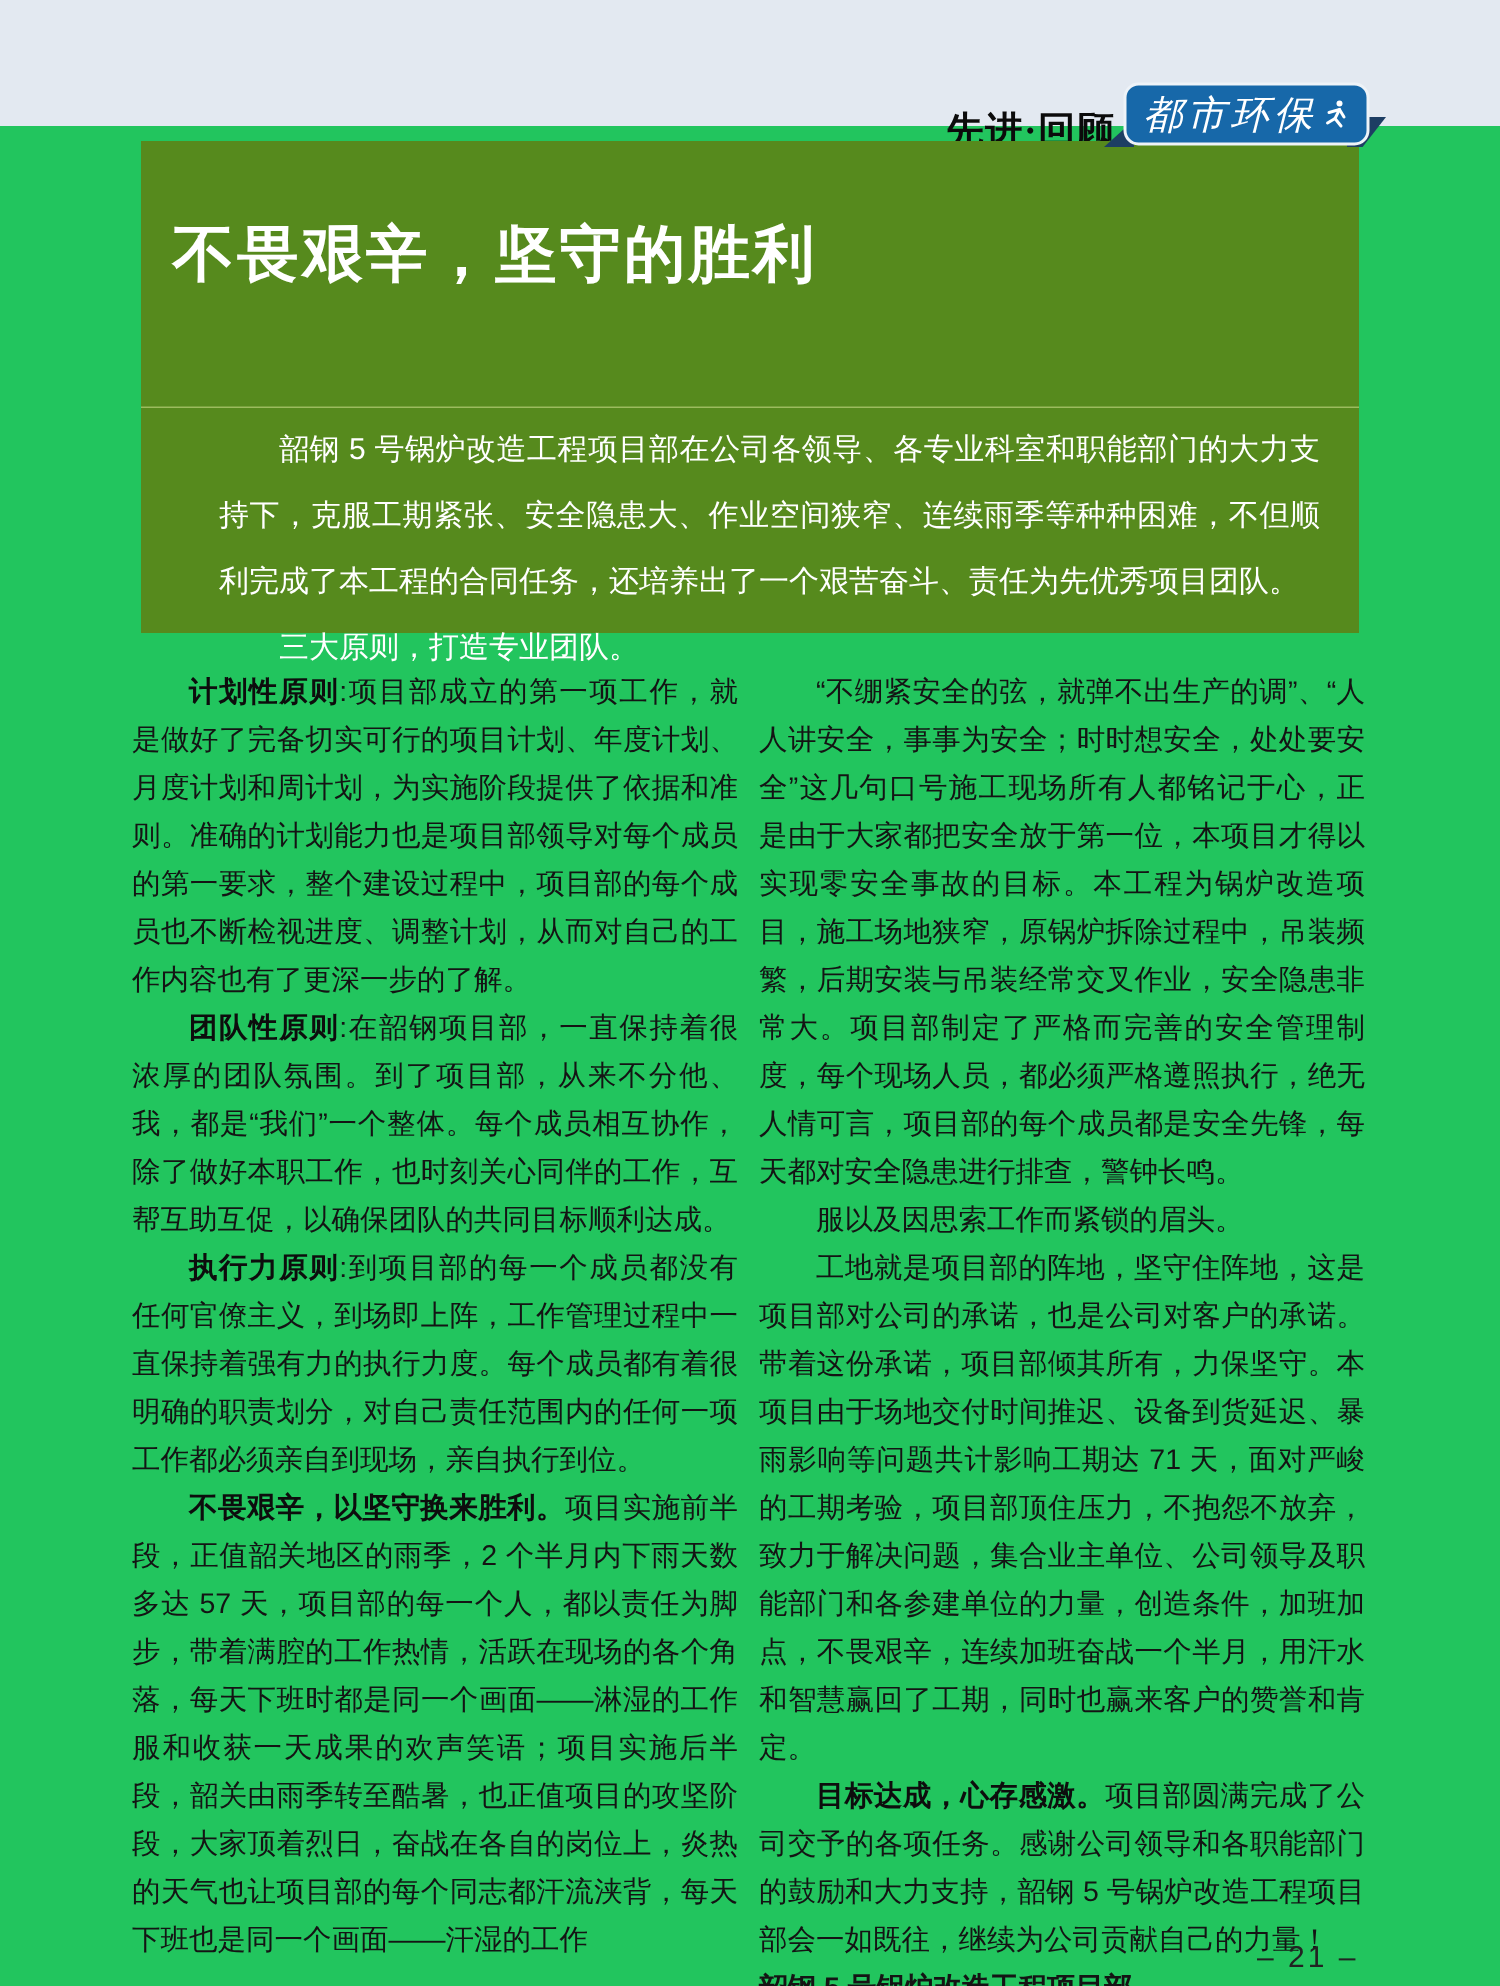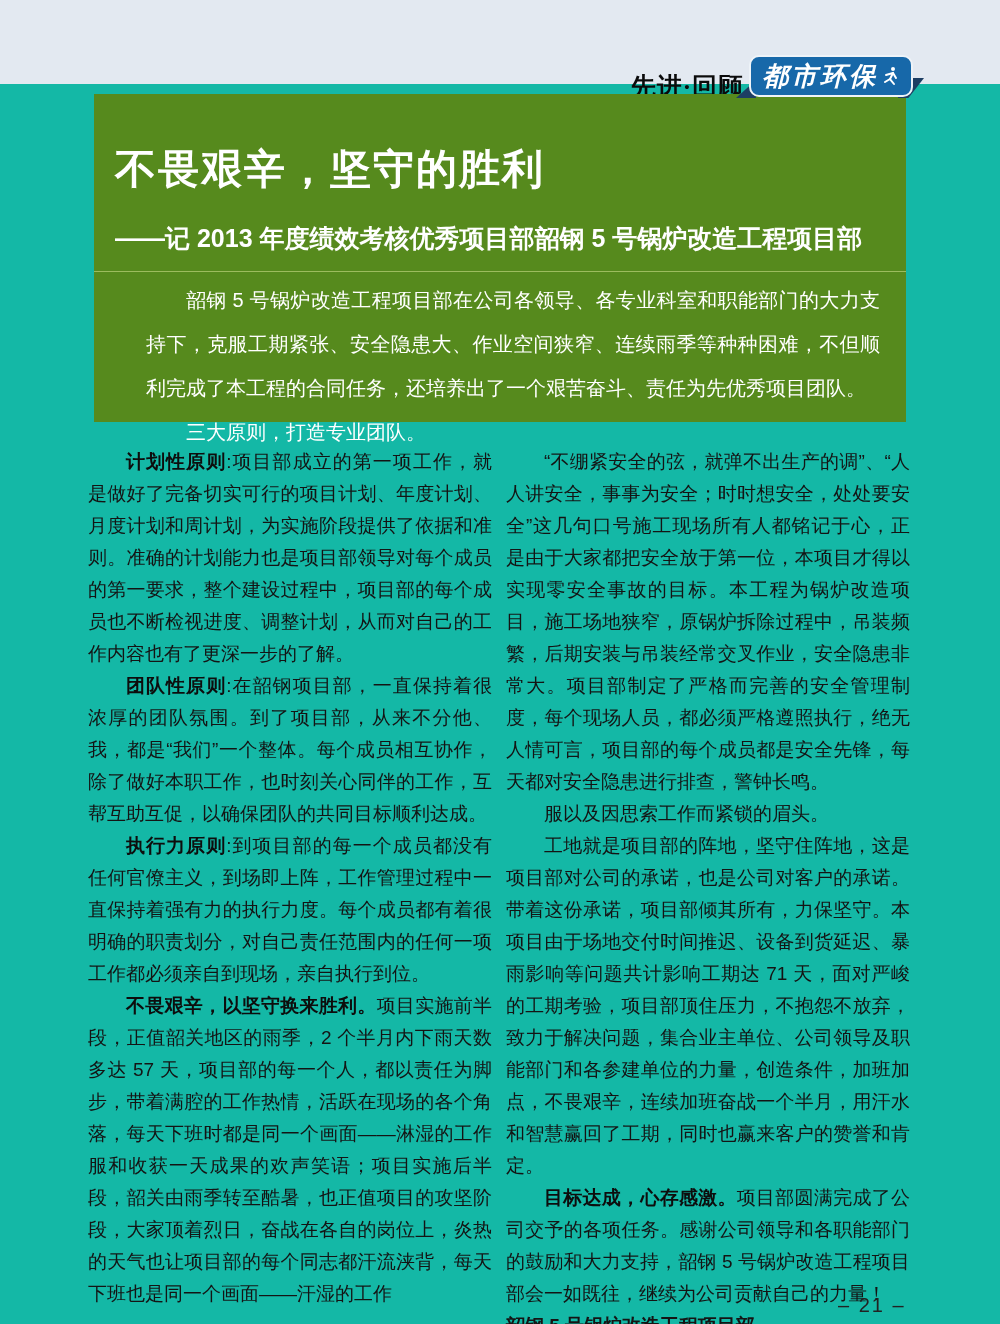--- a/index.html
+++ b/index.html
@@ -1,29 +1,29 @@
 <!DOCTYPE html>
 <html><head>
 <meta charset="utf-8">
 <style>
   html,body{margin:0;padding:0;background:#ffffff;}
-  .page{position:relative;width:1000px;height:1324px;background:#14b8a6;overflow:hidden;
+  .page{position:relative;width:1000px;height:1324px;background:#22c55e;overflow:hidden;
         font-family:"Liberation Sans",sans-serif;color:#141414;}
 
   
   .top-band{position:absolute;left:0;top:0;width:1000px;height:84px;background:#e3e9f1;}
   .section-tag{position:absolute;top:70px;right:256px;font-size:25px;font-weight:bold;
                color:#0b0b0b;font-family:"Liberation Serif",serif;letter-spacing:1px;white-space:nowrap;}
   .flap{position:absolute;background:#1d3e63;z-index:2;}
   .flap-left{left:736px;top:80px;width:20px;height:18px;clip-path:polygon(0 100%,100% 0,100% 100%);}
   .flap-right{left:898px;top:78px;width:26px;height:20px;clip-path:polygon(0 0,100% 0,40% 100%,0 100%);}
   .brand-badge{position:absolute;left:749px;top:55px;width:160px;height:38px;background:#1768a9;
                border:2px solid #eef3f8;border-radius:10px;z-index:3;display:flex;align-items:center;
                justify-content:center;gap:4px;color:#ffffff;}
-  .brand-badge .brand-text{font-size:26px;font-weight:bold;font-style:italic;letter-spacing:3px;white-space:nowrap;}
+  .brand-badge .brand-text{font-size:26px;font-weight:normal;font-style:italic;letter-spacing:3px;white-space:nowrap;}
   .brand-badge svg{display:block;}
 
   
   .green-block{position:absolute;left:94px;top:94px;width:812px;height:328px;background:#568a1d;color:#ffffff;}
   .headline{position:absolute;left:21px;top:48px;font-size:41px;font-weight:900;letter-spacing:2px;white-space:nowrap;}
   .subhead{position:absolute;left:21px;top:128px;font-size:25px;font-weight:600;white-space:nowrap;}
   .green-divider{position:absolute;left:0;top:177px;width:100%;height:1px;background:rgba(225,238,160,0.5);}
   .intro{position:absolute;left:36px;top:184px;width:734px;font-size:20px;line-height:44px;
          text-align:justify;color:#ffffff;margin-left:16px;}
   .intro p{margin:0;text-indent:2em;}
@@ -57,21 +57,20 @@
         <circle cx="11" cy="4" r="2" fill="#ffffff" stroke="none"></circle>
         <path d="M4 10 L11 8 L14 13"></path>
         <path d="M11 8 L8 14 L12 19"></path>
         <path d="M8 14 L3 17"></path>
       </g>
     </svg>
   </div>
 
   <div class="green-block">
     <div class="headline">不畏艰辛，坚守的胜利</div>
-    <div class="subhead">——记 2013 年度绩效考核优秀项目部韶钢 5 号锅炉改造工程项目部</div>
     <div class="green-divider"></div>
     <div class="intro">
       <p>韶钢 5 号锅炉改造工程项目部在公司各领导、各专业科室和职能部门的大力支持下，克服工期紧张、安全隐患大、作业空间狭窄、连续雨季等种种困难，不但顺利完成了本工程的合同任务，还培养出了一个艰苦奋斗、责任为先优秀项目团队。</p>
       <p>三大原则，打造专业团队。</p>
     </div>
   </div>
 
   <div class="col col-left">
     <p class="para"><b class="lead">计划性原则</b><span>:项目部成立的第一项工作，就是做好了完备切实可行的项目计划、年度计划、月度计划和周计划，为实施阶段提供了依据和准则。准确的计划能力也是项目部领导对每个成员的第一要求，整个建设过程中，项目部的每个成员也不断检视进度、调整计划，从而对自己的工作内容也有了更深一步的了解。</span></p>
     <p class="para"><b class="lead">团队性原则</b><span>:在韶钢项目部，一直保持着很浓厚的团队氛围。到了项目部，从来不分他、我，都是“我们”一个整体。每个成员相互协作，除了做好本职工作，也时刻关心同伴的工作，互帮互助互促，以确保团队的共同目标顺利达成。</span></p>

